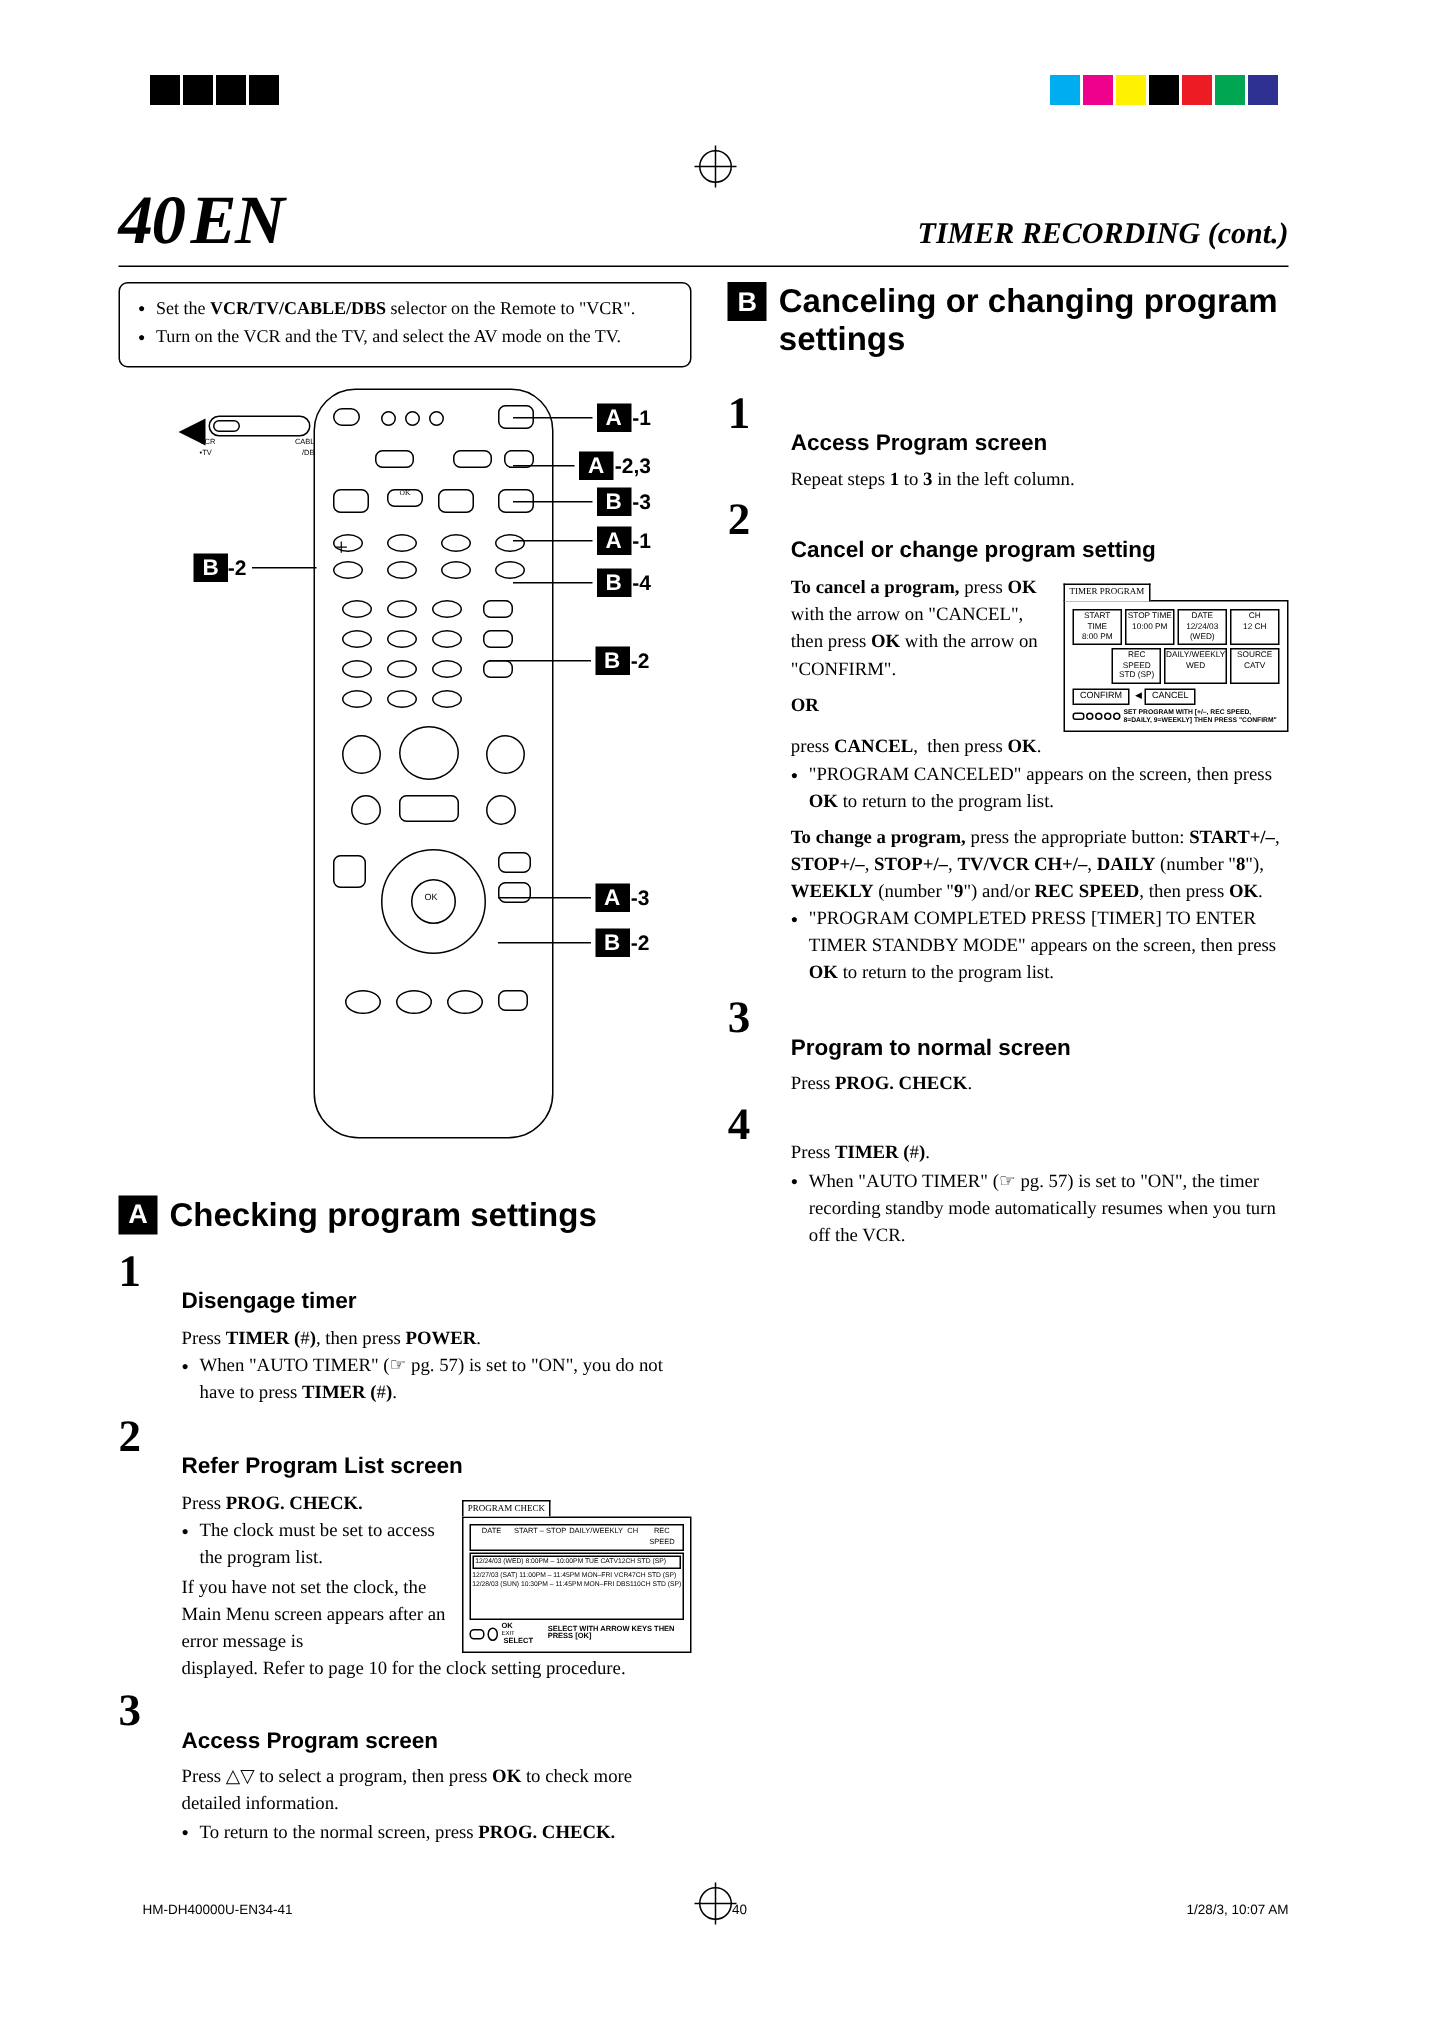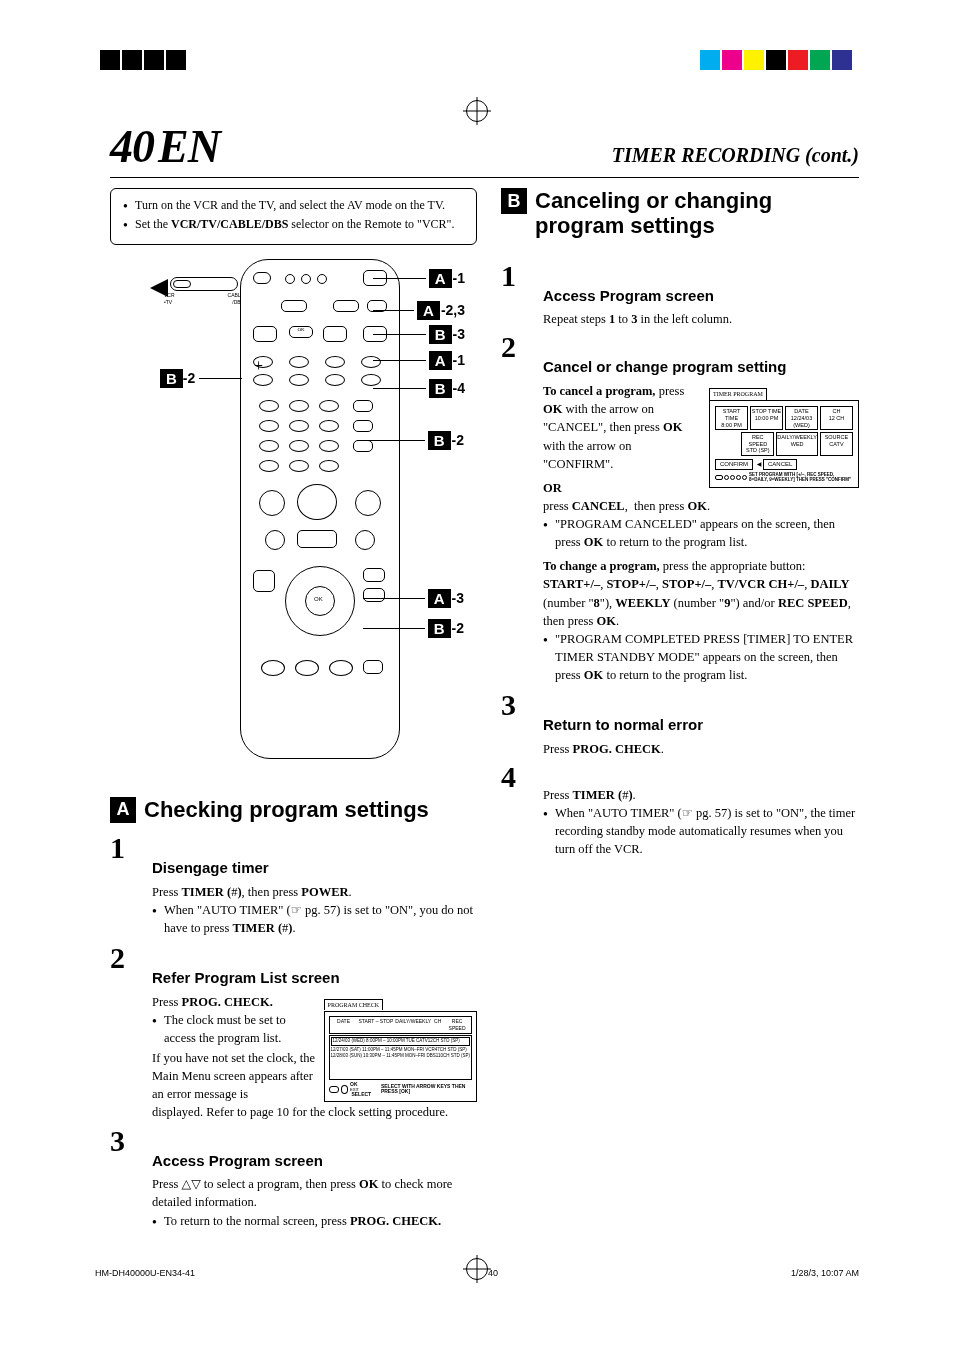--- a/index.html
+++ b/index.html
@@ -27,21 +27,21 @@
   .sq-k { background:#000; } .sq-c{background:#00aeef;} .sq-m{background:#ec008c;} .sq-y{background:#fff200;} .sq-r{background:#ed1c24;} .sq-g{background:#00a651;} .sq-b{background:#2e3192;}
   .reg-mark {
     position:absolute; left:50%; top:50px; transform:translateX(-50%);
     width:22px;height:22px;border:1px solid #000;border-radius:50%;
   }
   .reg-mark::before, .reg-mark::after{ content:'';position:absolute;background:#000; }
   .reg-mark::before{ left:50%;top:-4px;bottom:-4px;width:1px;transform:translateX(-50%);}
   .reg-mark::after{ top:50%;left:-4px;right:-4px;height:1px;transform:translateY(-50%);}
   .reg-bottom { top:auto; bottom:26px; }
   .page {
-    padding: 120px 95px 70px 110px;
+    padding: 120px 95px 70px 79px;
     position:relative;
   }
   .header-row {
     display:flex; align-items:baseline; justify-content:space-between;
     border-bottom: 1px solid #000; padding-bottom: 4px; margin-bottom: 10px;
   }
   .page-num {
     font-style: italic; font-weight: bold; font-size: 46px; letter-spacing:-1px;
     font-family: Georgia,'Times New Roman',serif;
   }
@@ -152,25 +152,25 @@
     </div>
     <div class="section-title">TIMER RECORDING (cont.)</div>
   </div>
 
   <div class="cols">
 
     <div class="col-left">
       <div class="pre-notes">
         <div class="bullet-row">
             <div class="dot"></div>
-            <div>Turn on the VCR and the TV, and select the AV mode on the TV.</div>
+            <div>Set the <b>VCR/TV/CABLE/DBS</b> selector on the Remote to "VCR".</div>
           </div>
         <div class="bullet-row">
             <div class="dot"></div>
-            <div>Set the <b>VCR/TV/CABLE/DBS</b> selector on the Remote to "VCR".</div>
+            <div>Turn on the VCR and the TV, and select the AV mode on the TV.</div>
           </div>
       </div>
 
       <div class="remote-area">
 
         <div class="slider-switch">
           <div class="slider-arrow"></div>
           <div class="slider-track">
               <div class="slider-knob"></div>
             </div>
@@ -457,21 +457,21 @@
           <div class="bullet-row body-text">
               <div class="dot"></div>
               <div>"PROGRAM COMPLETED PRESS [TIMER] TO ENTER TIMER STANDBY MODE" appears on the screen, then press <b>OK</b> to return to the program list.</div>
             </div>
         </div>
       </div>
 
       <div class="substep">
         <div class="substep-num">3</div>
         <div class="substep-body">
-          <div class="substep-title">Return to normal error</div>
+          <div class="substep-title">Program to normal screen</div>
           <div class="body-text">Press <b>PROG. CHECK</b>.</div>
         </div>
       </div>
 
       <div class="substep">
         <div class="substep-num">4</div>
         <div class="substep-body">
           <div class="body-text">Press <b>TIMER (</b>#<b>)</b>.</div>
           <div class="bullet-row body-text">
               <div class="dot"></div>

